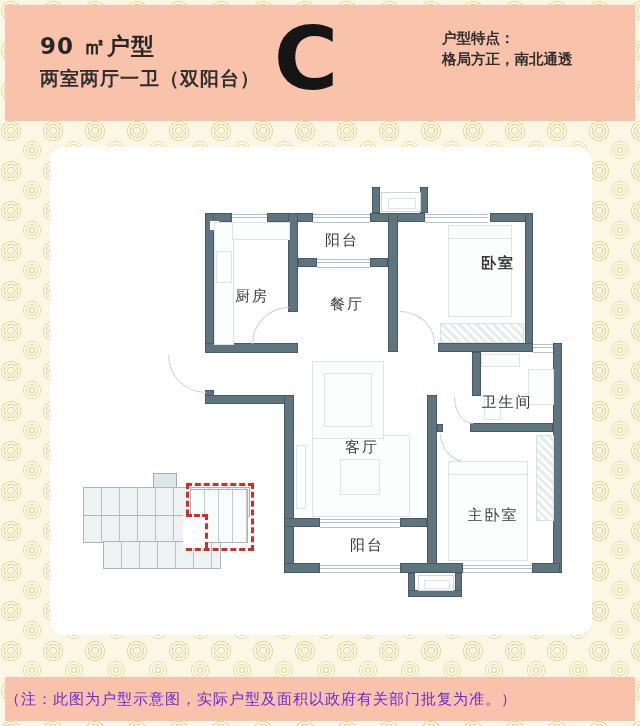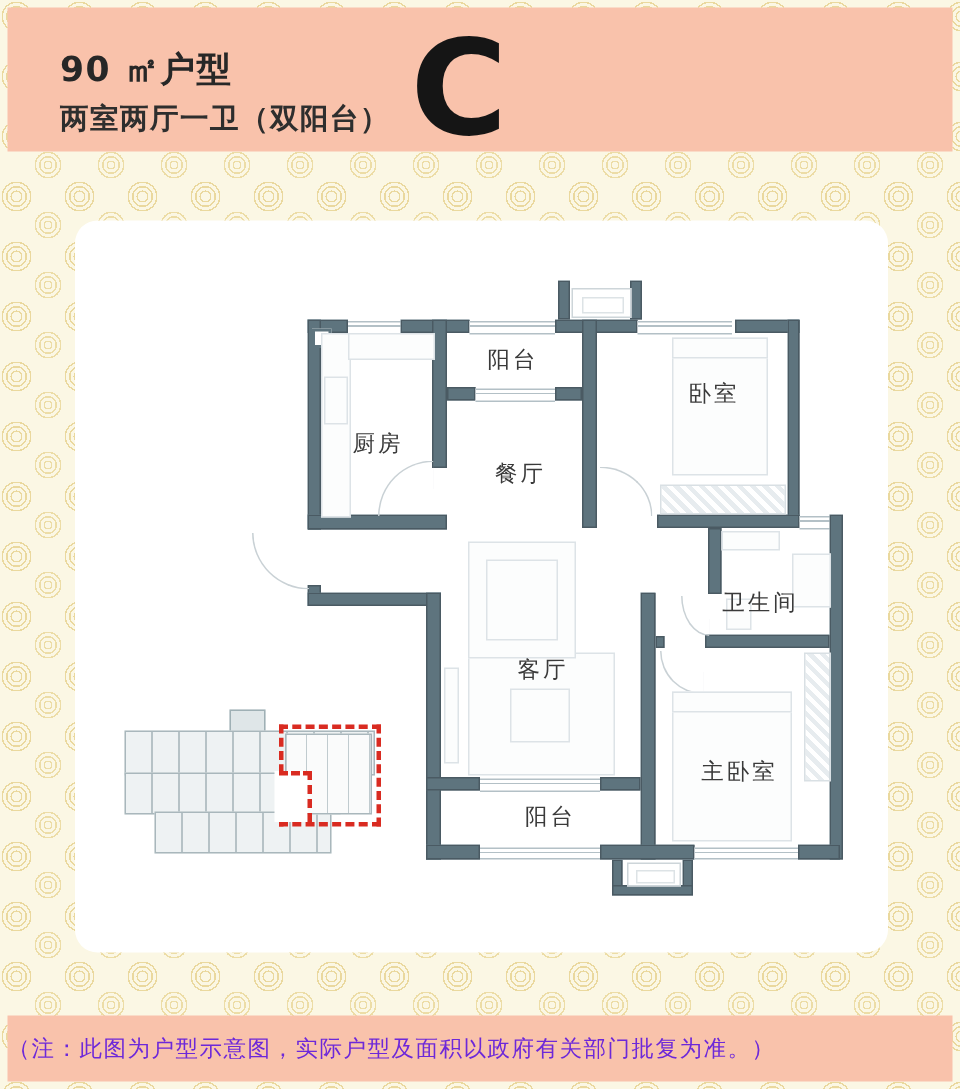--- a/index.html
+++ b/index.html
@@ -39,25 +39,27 @@
   .kp-unit{position:absolute;border:1px solid #a9b7bc;background:repeating-linear-gradient(90deg, transparent 0 13px, #c0cbcf 13px 14px),#fafbfb;}
   .red-box{position:absolute;border:3px dashed #d92b21;}
   .red-cover{position:absolute;background:#fff;}
   .red-step{position:absolute;border-top:3px dashed #d92b21;border-right:3px dashed #d92b21;}
 </style>
 </head>
 <body>
 
 <div class="page">
 
-  <div class="band" style="left:5px;top:5px;width:630px;height:96px;">
+  <div class="band" style="left:5px;top:5px;width:630px;height:116px;">
     <div class="hdr-area">90 ㎡户型</div>
     <div class="hdr-sub">两室两厅一卫（双阳台）</div>
     <div class="hdr-c">C</div>
     <div class="hdr-feat">
+      <div>户型特点：</div>
+      <div>格局方正，南北通透</div>
     </div>
   </div>
 
   <div class="canvas">
 
     <div class="w" style="left:155px;top:66px;width:27px;height:9px;"></div>
     <div class="win" style="left:182px;top:67px;width:35px;height:7px;"></div>
     <div class="w" style="left:217px;top:66px;width:46px;height:9px;"></div>
     <div class="win" style="left:263px;top:67px;width:57px;height:7px;"></div>
     <div class="w" style="left:320px;top:66px;width:55px;height:9px;"></div>
@@ -129,22 +131,22 @@
     <div class="win" style="left:413px;top:418px;width:69px;height:6px;"></div>
     <div class="w" style="left:482px;top:416px;width:28px;height:10px;"></div>
 
     <div class="w" style="left:358px;top:426px;width:7px;height:19px;"></div>
     <div class="w" style="left:405px;top:426px;width:7px;height:19px;"></div>
     <div class="w" style="left:358px;top:443px;width:54px;height:7px;"></div>
     <div class="lift" style="left:368px;top:428px;width:34px;height:14px;"></div>
 
     <div class="rlabel" style="left:292px;top:93px;">阳台</div>
     <div class="rlabel" style="left:202px;top:149px;">厨房</div>
-    <div class="rlabel" style="left:297px;top:169px;text-align:right;">餐厅</div>
-    <div class="rlabel" style="left:426px;top:116px;">卧室</div>
+    <div class="rlabel" style="left:297px;top:157px;text-align:right;">餐厅</div>
+    <div class="rlabel" style="left:448px;top:116px;font-weight:bold;">卧室</div>
     <div class="rlabel" style="left:457px;top:255px;">卫生间</div>
     <div class="rlabel" style="left:312px;top:300px;">客厅</div>
     <div class="rlabel" style="left:443px;top:368px;">主卧室</div>
     <div class="rlabel" style="left:317px;top:398px;">阳台</div>
 
     <div class="kp-core" style="left:103px;top:326px;width:22px;height:46px;"></div>
     <div class="kp" style="left:33px;top:340px;width:165px;height:28px;"></div>
     <div class="kp" style="left:33px;top:368px;width:142px;height:26px;"></div>
     <div class="kp" style="left:53px;top:394px;width:116px;height:26px;"></div>
     <div class="kp-unit" style="left:140px;top:342px;width:56px;height:52px;"></div>

